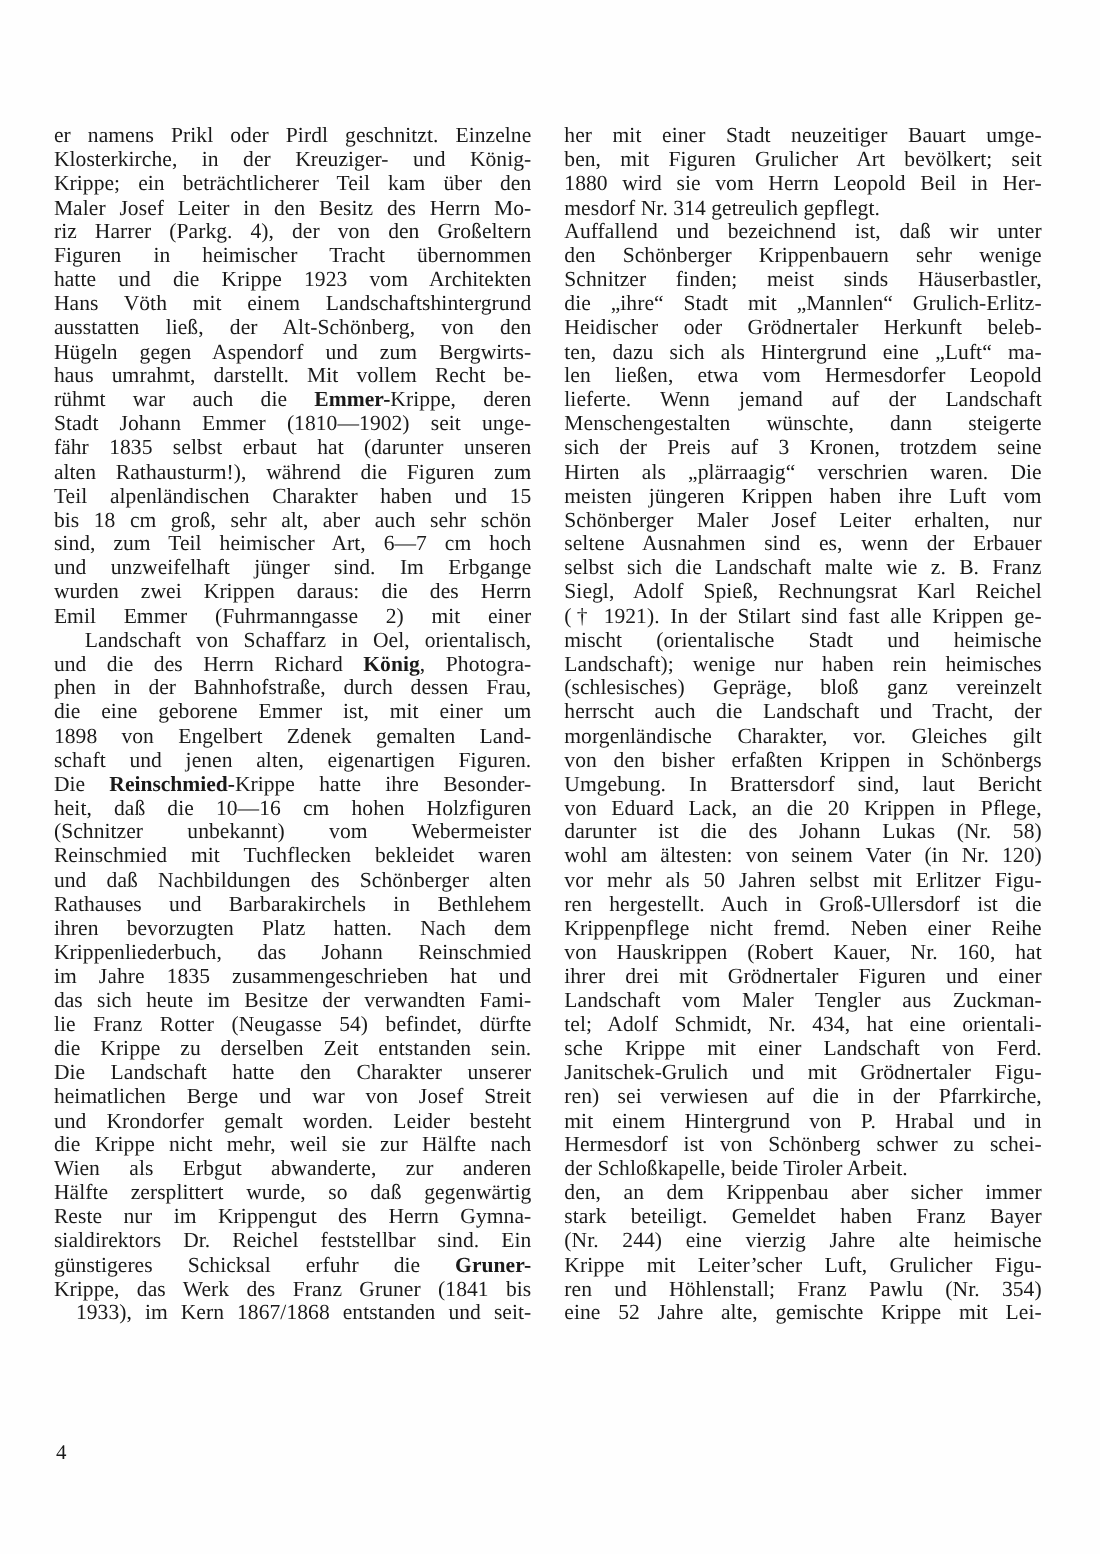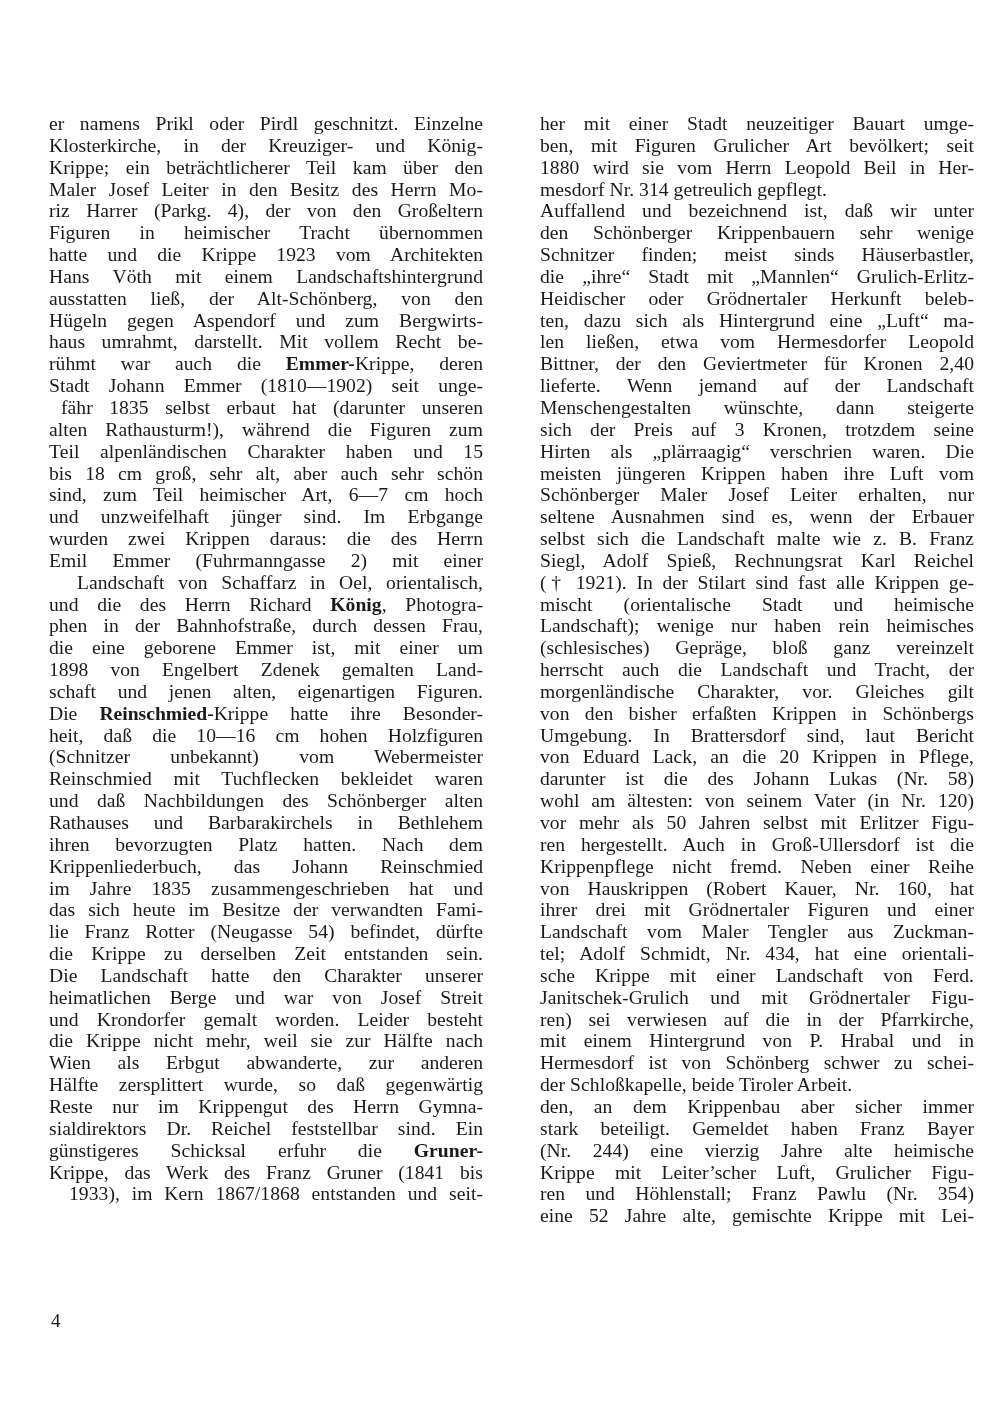--- a/index.html
+++ b/index.html
@@ -9,21 +9,21 @@
     position: absolute;
     top: 113px;
     width: 434px;
     font-family: "Liberation Serif", "DejaVu Serif", serif;
     font-size: 19.6px;
     line-height: 21.85px;
     color: #1a1a1a;
     letter-spacing: 0.05px;
   }
   .col-left { left: 49px; }
-  .col-right { left: 540px; }
+  .col-right { left: 513px; }
   .line {
     display: block;
     white-space: nowrap;
     text-align: justify;
     text-align-last: justify;
     height: 21.85px;
     overflow: visible;
   }
   .line.last { text-align-last: left; }
   b, .bold { font-weight: bold; }
@@ -47,21 +47,21 @@
       <span class="line" style="display: block; white-space: nowrap;"><span style="white-space: nowrap;">Maler Josef Leiter in den Besitz des Herrn Mo-</span></span>
       <span class="line" style="display: block; white-space: nowrap;"><span style="white-space: nowrap;">riz Harrer (Parkg. 4), der von den Großeltern</span></span>
       <span class="line" style="display: block; white-space: nowrap;"><span style="white-space: nowrap;">Figuren in heimischer Tracht übernommen</span></span>
       <span class="line" style="display: block; white-space: nowrap;"><span style="white-space: nowrap;">hatte und die Krippe 1923 vom Architekten</span></span>
       <span class="line" style="display: block; white-space: nowrap;"><span style="white-space: nowrap;">Hans Vöth mit einem Landschaftshintergrund</span></span>
       <span class="line" style="display: block; white-space: nowrap;"><span style="white-space: nowrap;">ausstatten ließ, der Alt-Schönberg, von den</span></span>
       <span class="line" style="display: block; white-space: nowrap;"><span style="white-space: nowrap;">Hügeln gegen Aspendorf und zum Bergwirts-</span></span>
       <span class="line" style="display: block; white-space: nowrap;"><span style="white-space: nowrap;">haus umrahmt, darstellt. Mit vollem Recht be-</span></span>
       <span class="line" style="display: block; white-space: nowrap;"><span style="white-space: nowrap; word-spacing: 0.003125px;"><span>rühmt war auch die </span><b>Emmer-</b><span>Krippe, deren</span></span></span>
       <span class="line" style="display: block; white-space: nowrap;"><span style="white-space: nowrap;">Stadt Johann Emmer (1810—1902) seit unge-</span></span>
-      <span class="line" style="display: block; white-space: nowrap; margin-left: 12px;"><span style="white-space: nowrap;">fähr 1835 selbst erbaut hat (darunter unseren</span></span>
+      <span class="line" style="display: block; white-space: nowrap;"><span style="white-space: nowrap;">fähr 1835 selbst erbaut hat (darunter unseren</span></span>
       <span class="line" style="display: block; white-space: nowrap;"><span style="white-space: nowrap;">alten Rathausturm!), während die Figuren zum</span></span>
       <span class="line" style="display: block; white-space: nowrap;"><span style="white-space: nowrap;">Teil alpenländischen Charakter haben und 15</span></span>
       <span class="line" style="display: block; white-space: nowrap;"><span style="white-space: nowrap;">bis 18 cm groß, sehr alt, aber auch sehr schön</span></span>
       <span class="line" style="display: block; white-space: nowrap;"><span style="white-space: nowrap;">sind, zum Teil heimischer Art, 6—7 cm hoch</span></span>
       <span class="line" style="display: block; white-space: nowrap;"><span style="white-space: nowrap;">und unzweifelhaft jünger sind. Im Erbgange</span></span>
       <span class="line" style="display: block; white-space: nowrap;"><span style="white-space: nowrap;">wurden zwei Krippen daraus: die des Herrn</span></span>
       <span class="line" style="display: block; white-space: nowrap;"><span style="white-space: nowrap;">Emil Emmer (Fuhrmanngasse 2) mit einer</span></span>
       <span class="line" style="display: block; white-space: nowrap; margin-left: 28px;"><span style="white-space: nowrap;">Landschaft von Schaffarz in Oel, orientalisch,</span></span>
       <span class="line" style="display: block; white-space: nowrap;"><span style="white-space: nowrap;"><span>und die des Herrn Richard </span><b>König</b><span>, Photogra-</span></span></span>
       <span class="line" style="display: block; white-space: nowrap;"><span style="white-space: nowrap;">phen in der Bahnhofstraße, durch dessen Frau,</span></span>
@@ -97,21 +97,20 @@
       <span class="line" style="display: block; white-space: nowrap;"><span style="white-space: nowrap;">ben, mit Figuren Grulicher Art bevölkert; seit</span></span>
       <span class="line" style="display: block; white-space: nowrap;"><span style="white-space: nowrap;">1880 wird sie vom Herrn Leopold Beil in Her-</span></span>
       <span class="line last">mesdorf Nr. 314 getreulich gepflegt.</span>
       <span class="line" style="display: block; white-space: nowrap;"><span style="white-space: nowrap;">Auffallend und bezeichnend ist, daß wir unter</span></span>
       <span class="line" style="display: block; white-space: nowrap;"><span style="white-space: nowrap;">den Schönberger Krippenbauern sehr wenige</span></span>
       <span class="line" style="display: block; white-space: nowrap;"><span style="white-space: nowrap;">Schnitzer finden; meist sinds Häuserbastler,</span></span>
       <span class="line" style="display: block; white-space: nowrap;"><span style="white-space: nowrap;">die „ihre“ Stadt mit „Mannlen“ Grulich-Erlitz-</span></span>
       <span class="line" style="display: block; white-space: nowrap;"><span style="white-space: nowrap;">Heidischer oder Grödnertaler Herkunft beleb-</span></span>
       <span class="line" style="display: block; white-space: nowrap;"><span style="white-space: nowrap;">ten, dazu sich als Hintergrund eine „Luft“ ma-</span></span>
       <span class="line" style="display: block; white-space: nowrap;"><span style="white-space: nowrap;">len ließen, etwa vom Hermesdorfer Leopold</span></span>
-      <span class="line" style="display: block; white-space: nowrap;"><span style="white-space: nowrap;">Bittner, der den Geviertmeter für Kronen 2,40</span></span>
       <span class="line" style="display: block; white-space: nowrap;"><span style="white-space: nowrap;">lieferte. Wenn jemand auf der Landschaft</span></span>
       <span class="line" style="display: block; white-space: nowrap;"><span style="white-space: nowrap;">Menschengestalten wünschte, dann steigerte</span></span>
       <span class="line" style="display: block; white-space: nowrap;"><span style="white-space: nowrap;">sich der Preis auf 3 Kronen, trotzdem seine</span></span>
       <span class="line" style="display: block; white-space: nowrap;"><span style="white-space: nowrap;">Hirten als „plärraagig“ verschrien waren. Die</span></span>
       <span class="line" style="display: block; white-space: nowrap;"><span style="white-space: nowrap;">meisten jüngeren Krippen haben ihre Luft vom</span></span>
       <span class="line" style="display: block; white-space: nowrap;"><span style="white-space: nowrap;">Schönberger Maler Josef Leiter erhalten, nur</span></span>
       <span class="line" style="display: block; white-space: nowrap;"><span style="white-space: nowrap;">seltene Ausnahmen sind es, wenn der Erbauer</span></span>
       <span class="line" style="display: block; white-space: nowrap;"><span style="white-space: nowrap;">selbst sich die Landschaft malte wie z. B. Franz</span></span>
       <span class="line" style="display: block; white-space: nowrap;"><span style="white-space: nowrap;">Siegl, Adolf Spieß, Rechnungsrat Karl Reichel</span></span>
       <span class="line" style="display: block; white-space: nowrap;"><span style="white-space: nowrap;">(† 1921). In der Stilart sind fast alle Krippen ge-</span></span>

